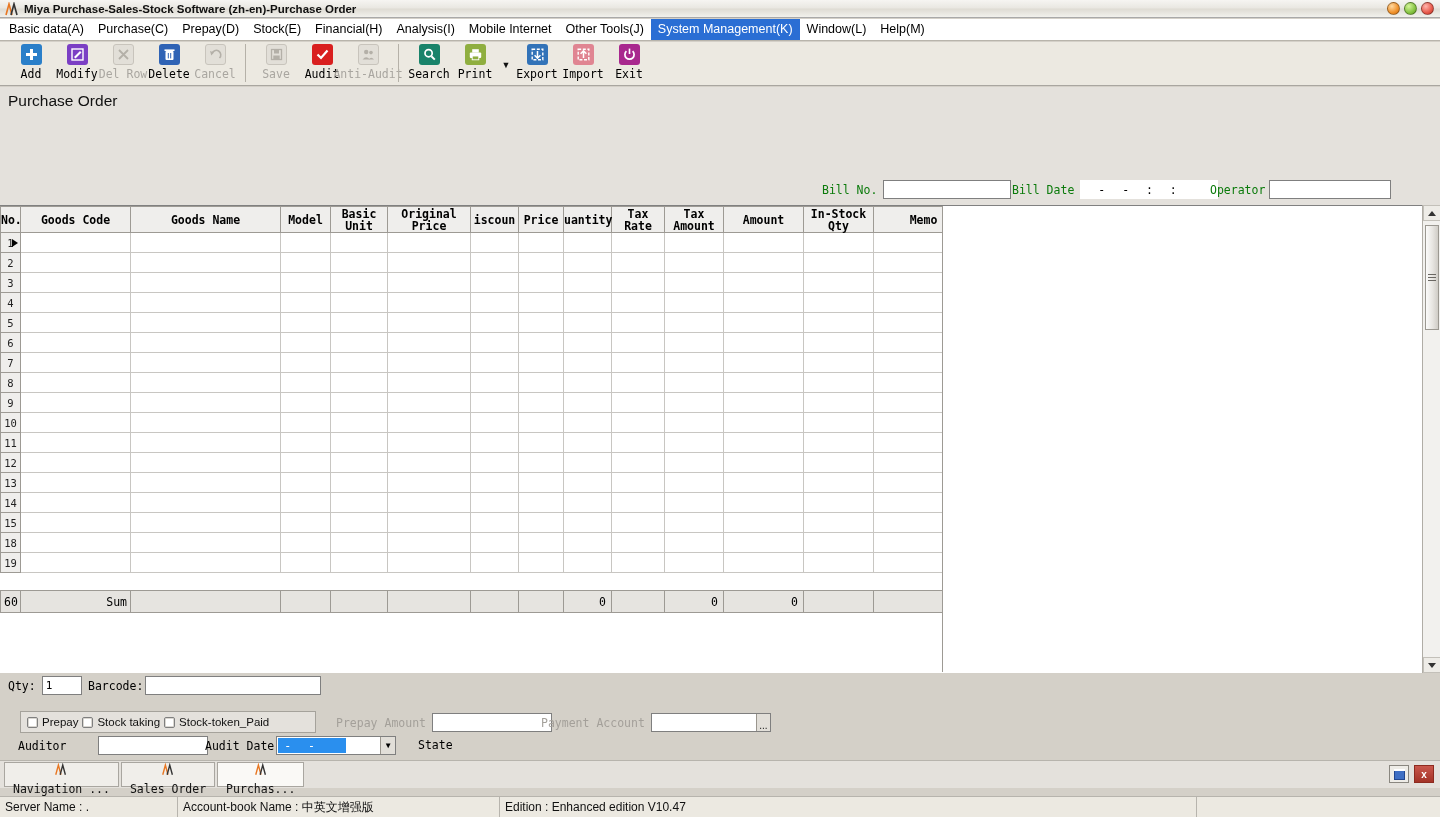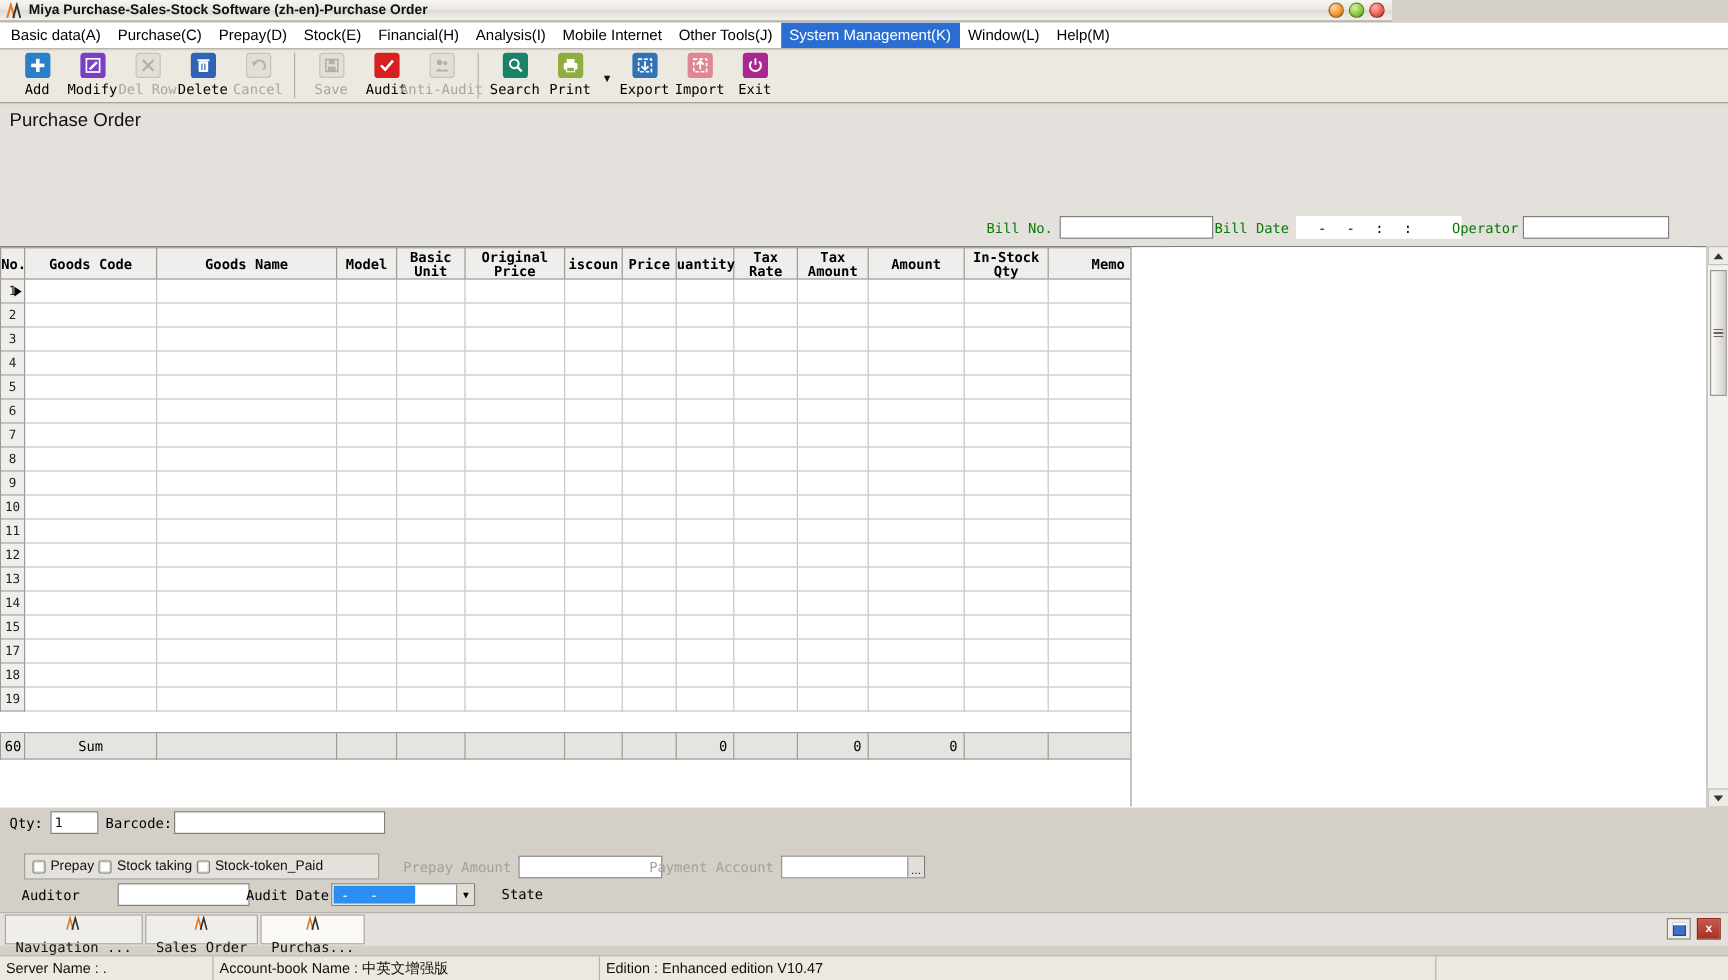--- a/index.html
+++ b/index.html
@@ -11,21 +11,21 @@
     font-family: "Liberation Sans", sans-serif;
   }
   #app {
     position: relative;
     width: 1440px; height: 817px;
     background: #d4d0c8;
   }
 
   
   .titlebar {
-    position: absolute; left: 0; top: 0; width: 1160px; height: 18px;
+    position: absolute; left: 0; top: 0; width: 1440px; height: 18px;
     background: linear-gradient(to bottom, #f6f5f2 0%, #e9e7e1 48%, #dedbd3 52%, #f2f1ec 100%);
     border-bottom: 1px solid #a9a9a9;
     display: flex; align-items: center;
   }
   .title-logo {
     width: 16px; height: 14px; margin-left: 4px; margin-right: 4px;
     position: relative; flex: 0 0 auto;
   }
   .title-text {
     font-size: 11.5px; font-weight: bold; color: #101010;
@@ -148,21 +148,21 @@
   }
   .grid td.rownum {
     background: #efeeec; border: 1px solid #9d9a94;
     text-align: center; font-size: 10.5px; color: #222; position: relative;
   }
   .grid tr.sumrow td {
     background: #e6e4e0; border: 1px solid #9d9a94; height: 22px;
     font-size: 11.5px; color: #000;
   }
   .grid tr.sumrow td.num { text-align: right; padding-right: 5px; }
-  .grid td.sumlabel { text-align: center; margin-top: 41px; }
+  .grid td.sumlabel { text-align: right; margin-top: 41px; }
   .rowcaret {
     position: absolute; right: 2px; top: 50%; transform: translateY(-50%);
     width: 0; height: 0; border-left: 6px solid #000;
     border-top: 4px solid transparent; border-bottom: 4px solid transparent;
   }
   .spacerrow td { background:#fff; border: none; border-bottom: 1px solid #9d9a94; height: 18px;}
   .blankpanel {
     position: absolute; left: 942px; top: 0; right: 28px; height: 466px;
     background: #fff; border-left: 1px solid #9d9a94;
   }
@@ -773,36 +773,20 @@
             <td></td>
             <td></td>
             <td></td>
             <td></td>
             <td></td>
             <td></td>
             <td></td>
             <td></td>
           </tr>
           <tr>
-            <td class="rownum"><span>17</span></td>
-            <td></td>
-            <td></td>
-            <td></td>
-            <td></td>
-            <td></td>
-            <td></td>
-            <td></td>
-            <td></td>
-            <td></td>
-            <td></td>
-            <td></td>
-            <td></td>
-            <td></td>
-          </tr>
-          <tr>
             <td class="rownum"><span>18</span></td>
             <td></td>
             <td></td>
             <td></td>
             <td></td>
             <td></td>
             <td></td>
             <td></td>
             <td></td>
             <td></td>

